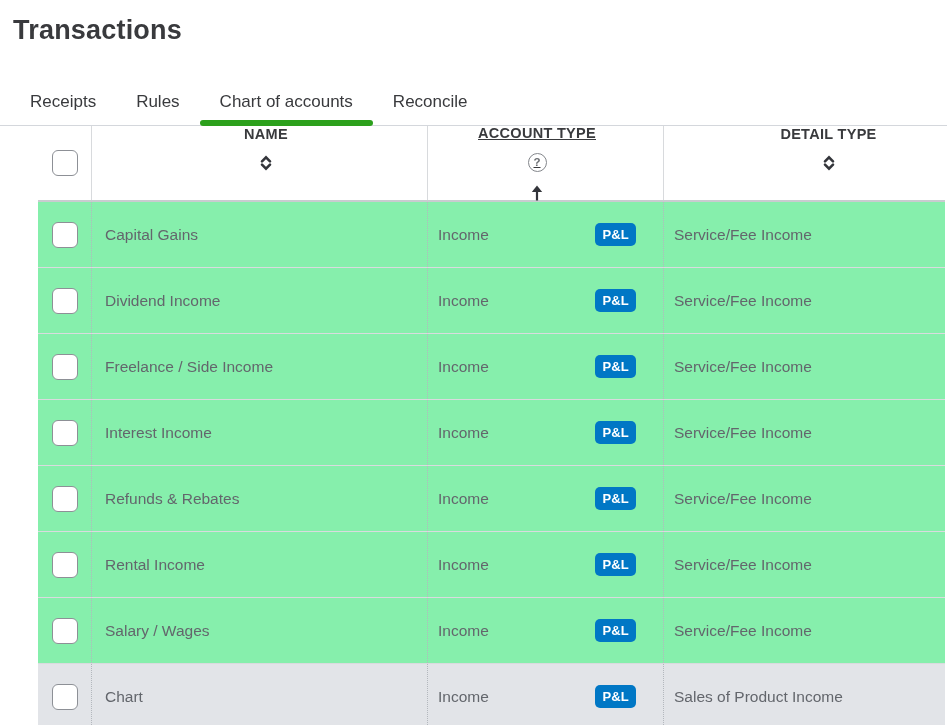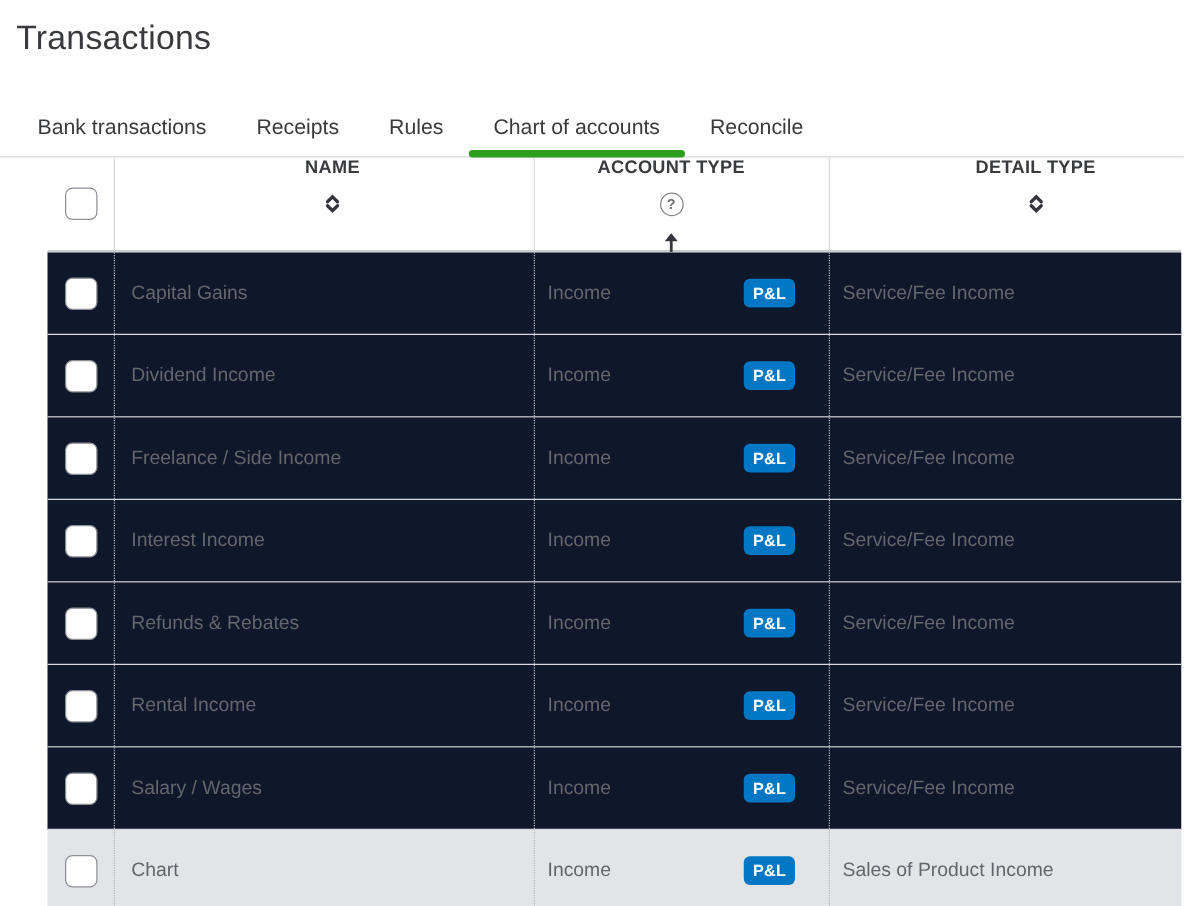--- a/index.html
+++ b/index.html
@@ -11,21 +11,21 @@
     --border-solid:#d8dadd;
     --border-dotted:#b3b7bd;
   }
   *{box-sizing:border-box;}
   html,body{margin:0;padding:0;}
   body{
     width:947px;height:725px;overflow:hidden;background:#fff;
     font-family:"Liberation Sans", sans-serif;color:var(--text-dark);
   }
   h1.page-title{
-    margin:14px 0 0 13px;font-size:27px;line-height:1.2;font-weight:400;
+    margin:14px 0 0 13px;font-size:27px;line-height:1.2;font-weight:700;
     letter-spacing:0.2px;color:var(--text-dark);
   }
   
   .tabs{
     display:flex;align-items:flex-end;margin-top:45px;padding-left:10px;
     border-bottom:1px solid #d4d7dc;position:relative;
   }
   .tab{
     position:relative;background:none;border:none;cursor:pointer;
     font-family:inherit;font-size:17px;line-height:22px;color:var(--text-dark);
@@ -37,35 +37,35 @@
     border-radius:3px;background:var(--green);
   }
   
   .table{margin-left:38px;width:907px;}
   .thead{
     display:flex;align-items:center;height:76px;
     border-bottom:2px solid #c9ccd0;background:#fff;
   }
   .row{
     display:flex;align-items:center;height:66px;
-    border-bottom:1px solid #d9dbde;background:#0f172a;
+    border-bottom:1px solid #d9dbde;background:#86efac;
   }
   .row.highlighted{background:var(--row-highlight);}
   .cell{height:100%;display:flex;align-items:center;}
   .col-check{width:53px;justify-content:center;flex:none;}
   .col-name{width:336px;padding-left:13px;flex:none;}
   .col-account{width:236px;padding-left:10px;padding-right:27px;flex:none;}
   .col-detail{width:321px;padding-left:10px;flex:none;}
   .thead .cell + .cell{border-left:1px solid var(--border-solid);flex-direction:column;}
   .thead .col-detail{border-right:1px solid var(--border-solid);}
   .row .cell + .cell{border-left:1px dotted var(--border-dotted);}
   .row .col-detail{border-right:1px dotted var(--border-dotted);}
   .row .col-account{justify-content:space-between;}
   .thead .col-name,.thead .col-detail{gap:13px;}
-  .thead .col-account{justify-content:space-between;gap:12px;}
+  .thead .col-account{justify-content:center;gap:12px;text-decoration:underline;}
   .checkbox{
     width:26px;height:26px;border:1.5px solid #8d9096;border-radius:6px;
     background:#fff;display:inline-block;cursor:pointer;
   }
   .hlabel{font-size:14.5px;font-weight:700;letter-spacing:0.3px;color:var(--text-dark);cursor:pointer;}
   .cell-text{font-size:15.5px;color:var(--text-gray);}
   .badge{
     background:var(--blue);color:#fff;font-size:13px;font-weight:700;
     padding:5px 7px;border-radius:5px;line-height:1;letter-spacing:0.2px;
   }
@@ -78,24 +78,20 @@
   .arrow-icon{display:inline-flex;cursor:pointer;}
 </style>
 </head>
 <body>
 
 <div class="page">
 
   <h1 class="page-title">Transactions</h1>
 
   <nav class="tabs">
-  <button class="tab">
-    <span class="tab-label">Bank transactions</span>
-    
-  </button>
 
   <button class="tab">
     <span class="tab-label">Receipts</span>
     
   </button>
 
   <button class="tab">
     <span class="tab-label">Rules</span>
     
   </button>

